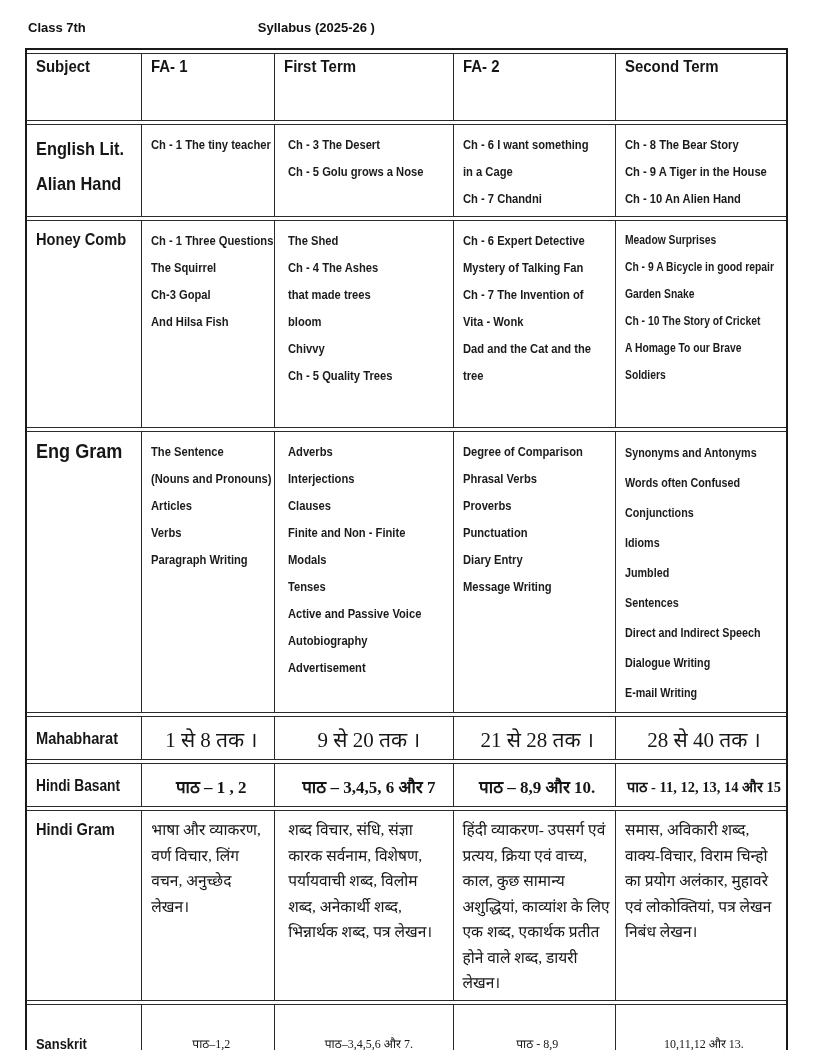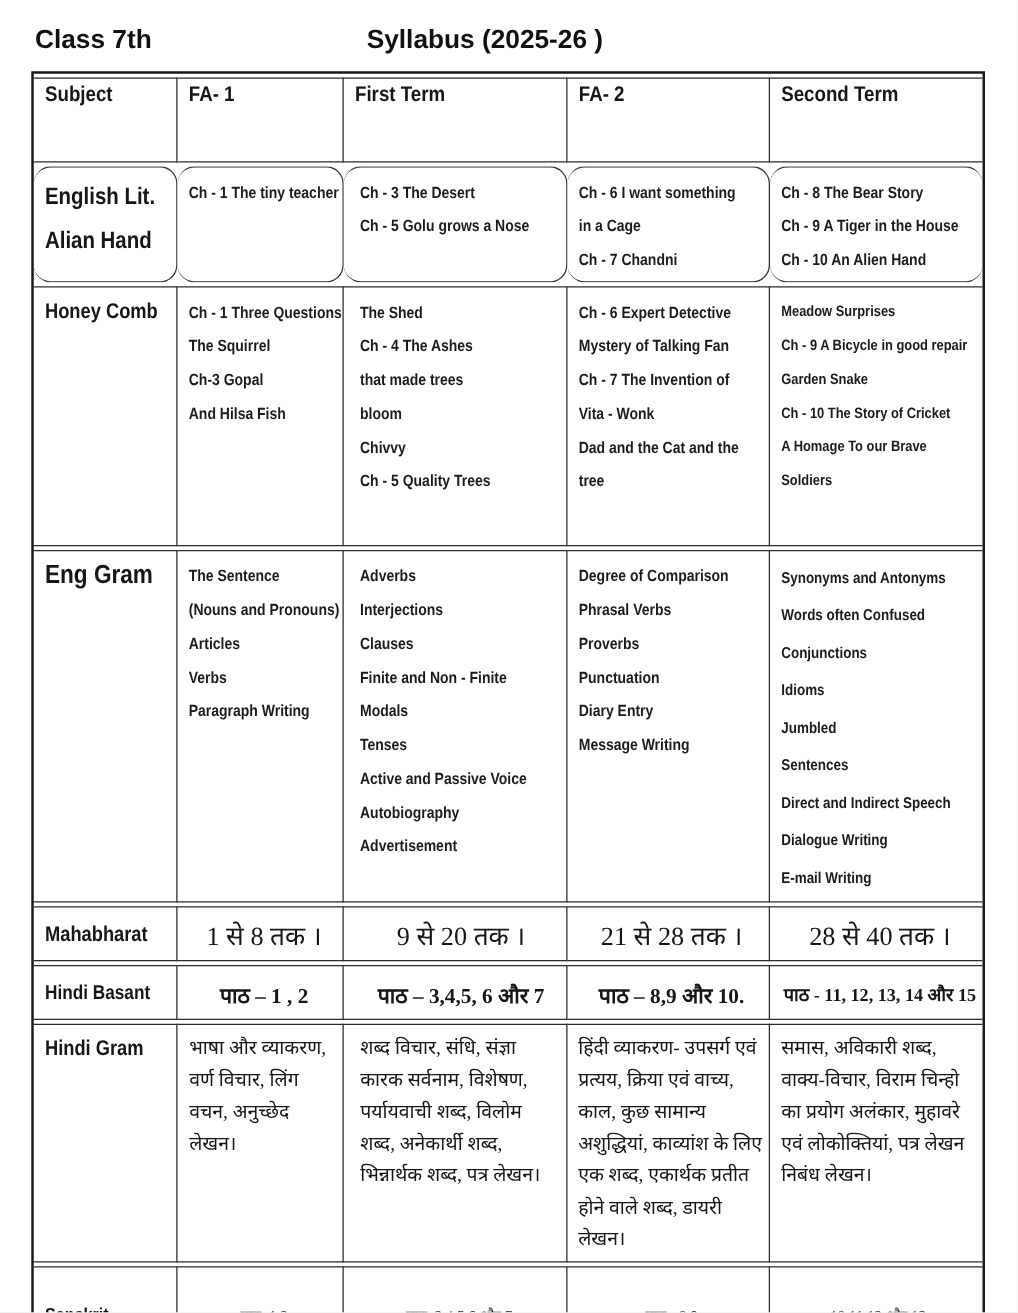--- a/index.html
+++ b/index.html
@@ -4,21 +4,21 @@
 <style>
   html,body{margin:0;padding:0;background:#e8e8e8;}
   .page{
     position:relative;width:814px;height:1050px;background:#ffffff;
     font-family:"Liberation Sans",sans-serif;color:#161616;overflow:hidden;
     margin:0 auto;
   }
   .titlebar{
     display:flex;align-items:baseline;
     padding:20px 0 13px 28px;
-    font-weight:700;font-size:21px;color:#111;
+    font-weight:700;font-size:13px;color:#111;
   }
   .titlebar .syl{margin-left:172px;}
   .cond{display:inline-block;transform:scaleX(0.88);transform-origin:0 50%;white-space:nowrap;}
 
   .table-wrap{margin:0 26px 0 25px;border:2px solid #1a1a1a;background:#fff;}
   table{width:100%;border-collapse:separate;border-spacing:0 3px;table-layout:fixed;}
   th,td{
     border-top:1.5px solid #2b2b2b;border-bottom:1.5px solid #2b2b2b;border-right:1.5px solid #2b2b2b;
     vertical-align:top;box-sizing:border-box;padding:6px 3px 4px 9px;
   }
@@ -42,21 +42,21 @@
   tr.en td .line{
     font-weight:700;font-size:13px;line-height:27px;
     transform:scaleX(0.86);transform-origin:0 50%;white-space:nowrap;color:#1b1b1b;
   }
   .r0 td .line{line-height:24px;}
   .r2 td .line{line-height:29px;}
   .r1 td.c3 .line{font-size:12px;}
   .r2 td.c3 .line{font-size:12.5px;line-height:30px;}
 
   
-  .r0 td{height:74px;border-radius:14px;}
+  .r0 td{height:74px;}
   .r1 td{height:208px;}
   .r2 td{height:272px;}
   .r3 td{height:44px;}
   .r4 td{height:44px;}
   .r5 td{height:176px;}
   .r6 td{height:78px;}
 
   
   tr.hi td{font-family:"Liberation Serif","DejaVu Serif",serif;}
   tr.hi td.subject{font-family:"Liberation Sans",sans-serif;}

